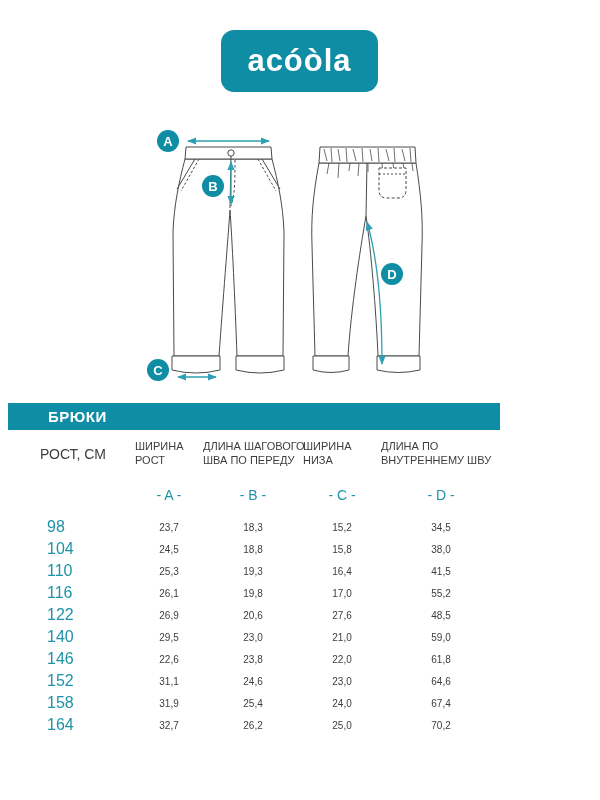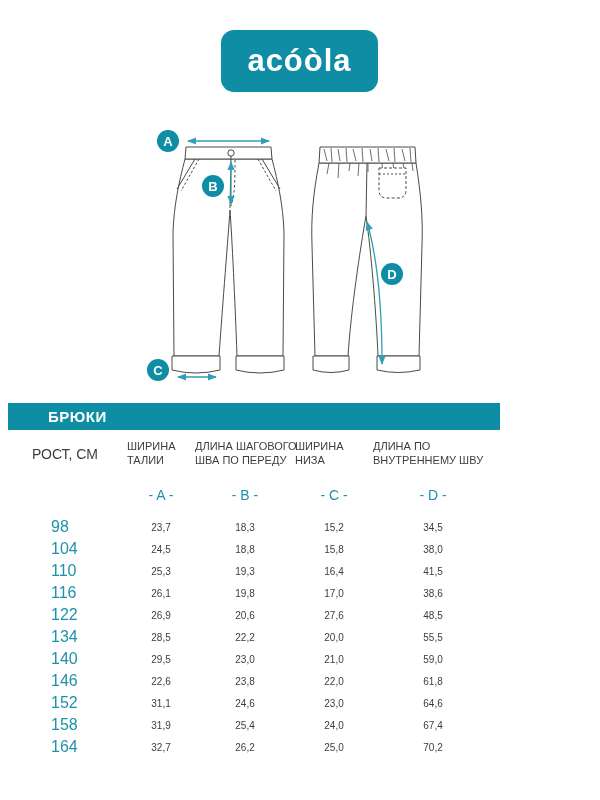--- a/index.html
+++ b/index.html
@@ -22,34 +22,34 @@
   }
   
   .diagram{position:absolute;top:110px;left:0;width:600px;height:290px;}
   
   .title-bar{
     position:absolute;top:403px;left:8px;width:600px;height:27px;
     background:var(--teal);display:flex;align-items:center;
   }
   .title-bar span{color:#ffffff;font-weight:bold;font-size:15px;margin-left:40px;letter-spacing:.5px;}
   
-  .size-table{position:absolute;top:440px;left:32px;width:520px;}
+  .size-table{position:absolute;top:440px;left:40px;width:520px;}
   .grid-cols{display:grid;grid-template-columns:95px 68px 100px 78px 120px;}
   .thead{min-height:30px;}
   .hcell{
     display:flex;flex-direction:column;align-items:flex-start;justify-content:flex-start;
     text-align:center;font-size:11px;line-height:13.5px;color:var(--text);white-space:nowrap;
   }
   .hcell.c0{align-items:flex-start;justify-content:center;text-align:left;font-size:14px;}
   .letters{margin-top:17px;height:15px;}
   .lcell{text-align:center;color:var(--accent);font-size:14px;}
   .tbody{margin-top:14px;}
   .trow{height:22px;align-items:center;}
   .tcell{text-align:center;font-size:10px;color:var(--text);}
-  .tcell.c0{text-align:left;padding-left:7px;color:var(--accent);font-size:16px;margin-left:12px;}
+  .tcell.c0{text-align:left;padding-left:7px;color:var(--accent);font-size:16px;}
 </style>
 </head>
 <body>
 
 <div class="page">
 
   <div class="logo">
     <span class="logo-text">acóòla</span>
   </div>
 
@@ -123,21 +123,21 @@
     <span>БРЮКИ</span>
   </div>
 
   <div class="size-table">
     <div class="thead grid-cols">
       <div class="hcell c0">
         <span>РОСТ, СМ</span>
       </div>
       <div class="hcell c1">
         <span>ШИРИНА</span>
-        <span>ТАЛИИ</span>
+        <span>РОСТ</span>
       </div>
       <div class="hcell c2">
         <span>ДЛИНА ШАГОВОГО</span>
         <span>ШВА ПО ПЕРЕДУ</span>
       </div>
       <div class="hcell c3">
         <span>ШИРИНА</span>
         <span>НИЗА</span>
       </div>
       <div class="hcell c4">
@@ -174,37 +174,30 @@
           <div class="tcell c1">25,3</div>
           <div class="tcell c2">19,3</div>
           <div class="tcell c3">16,4</div>
           <div class="tcell c4">41,5</div>
         </div>
         <div class="trow grid-cols">
           <div class="tcell c0">116</div>
           <div class="tcell c1">26,1</div>
           <div class="tcell c2">19,8</div>
           <div class="tcell c3">17,0</div>
-          <div class="tcell c4">38,6</div>
+          <div class="tcell c4">55,2</div>
         </div>
         <div class="trow grid-cols">
           <div class="tcell c0">122</div>
           <div class="tcell c1">26,9</div>
           <div class="tcell c2">20,6</div>
           <div class="tcell c3">27,6</div>
           <div class="tcell c4">48,5</div>
         </div>
         <div class="trow grid-cols">
-          <div class="tcell c0">134</div>
-          <div class="tcell c1">28,5</div>
-          <div class="tcell c2">22,2</div>
-          <div class="tcell c3">20,0</div>
-          <div class="tcell c4">55,5</div>
-        </div>
-        <div class="trow grid-cols">
           <div class="tcell c0">140</div>
           <div class="tcell c1">29,5</div>
           <div class="tcell c2">23,0</div>
           <div class="tcell c3">21,0</div>
           <div class="tcell c4">59,0</div>
         </div>
         <div class="trow grid-cols">
           <div class="tcell c0">146</div>
           <div class="tcell c1">22,6</div>
           <div class="tcell c2">23,8</div>

